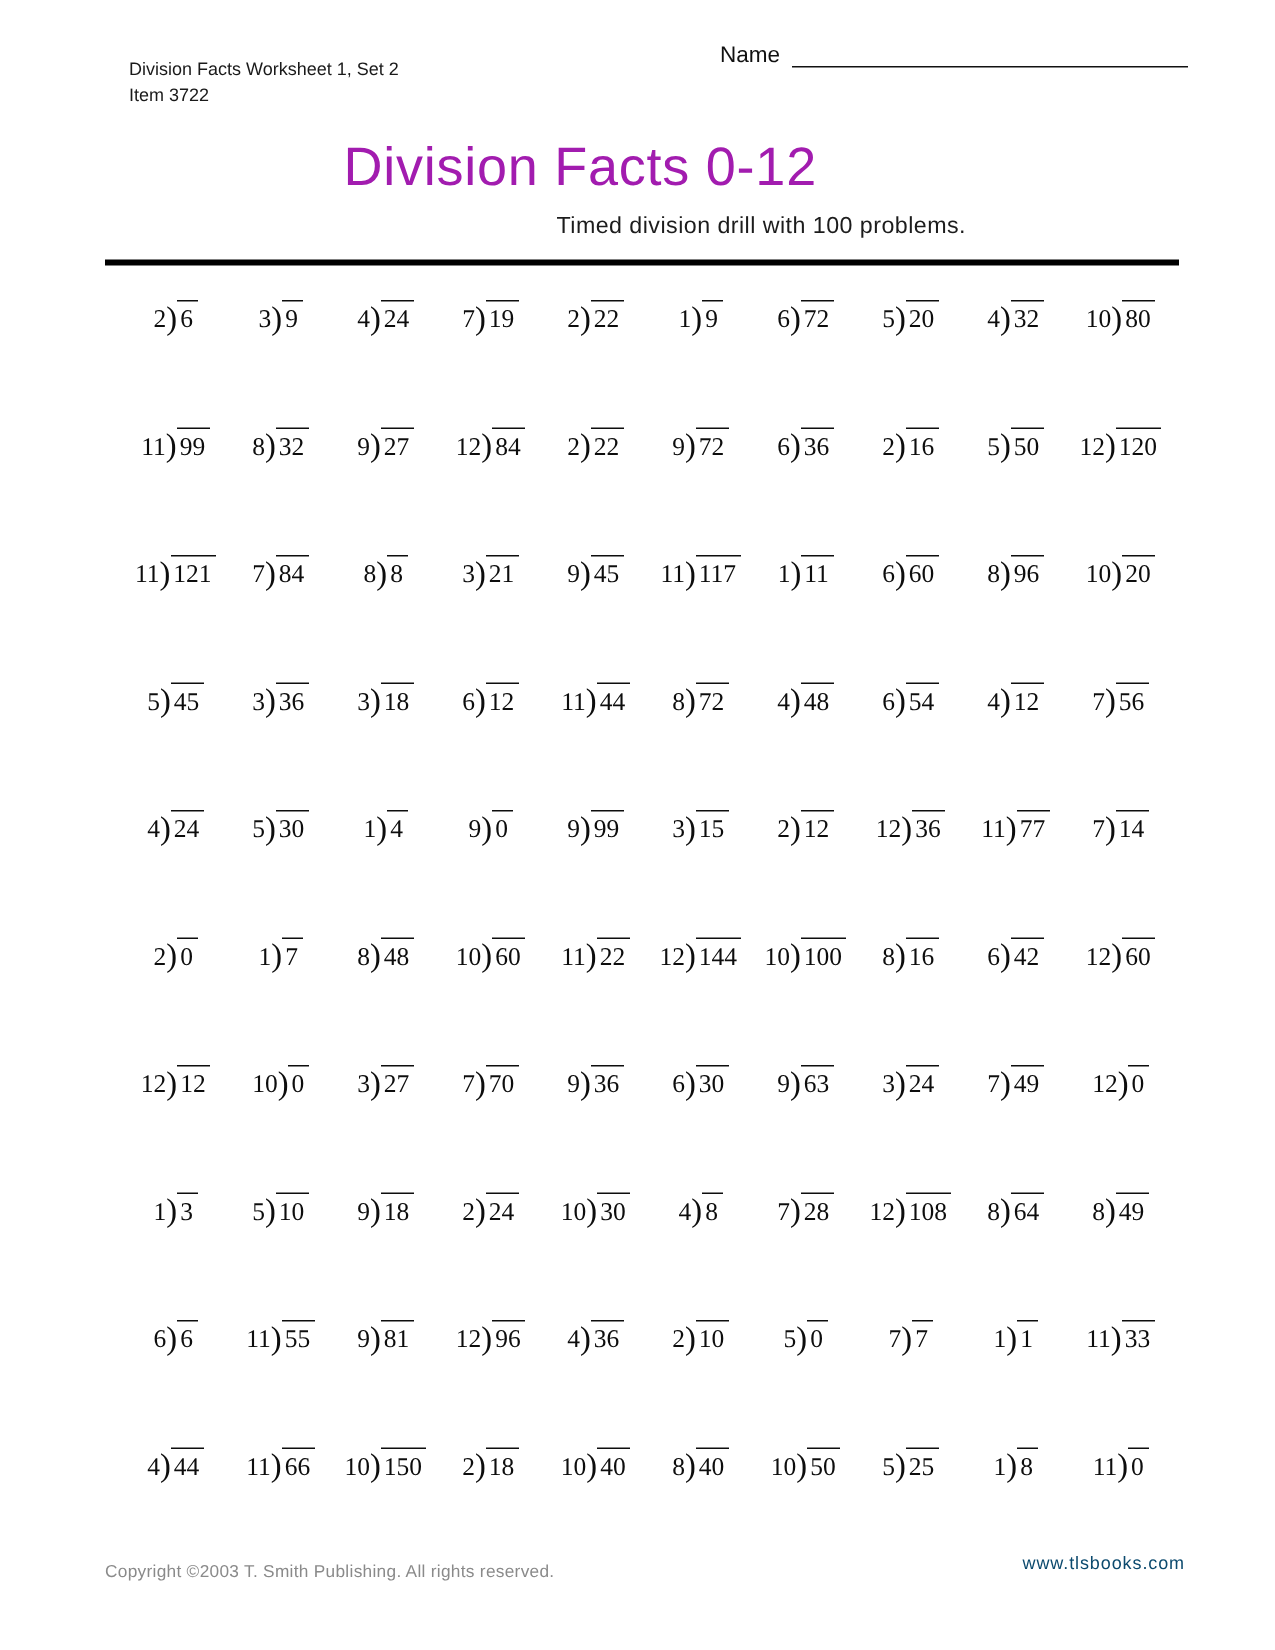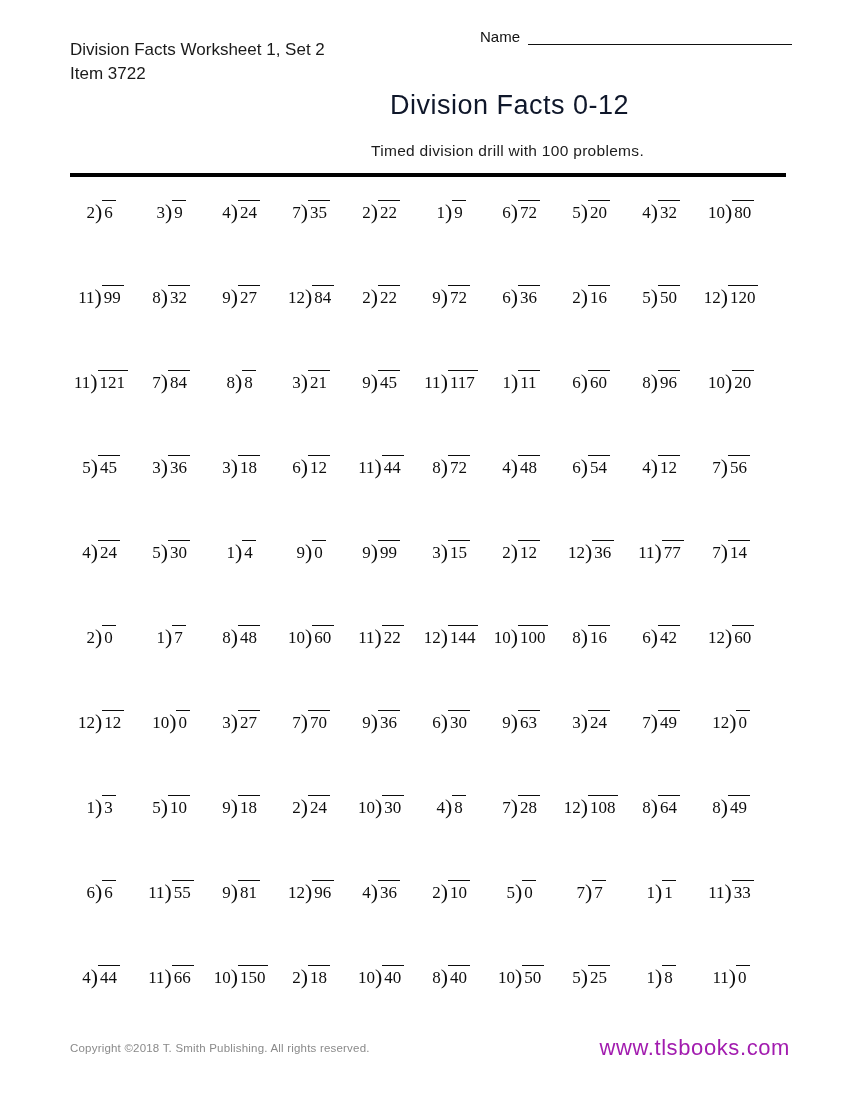--- a/index.html
+++ b/index.html
@@ -1,53 +1,53 @@
 <!DOCTYPE html>
 <html><head>
 <meta charset="utf-8">
 <style>
   html,body{margin:0;padding:0;background:#e8e8e8;}
   .page{
     position:relative;width:850px;height:1100px;background:#ffffff;
     font-family:"Liberation Sans",sans-serif;color:#111;overflow:hidden;margin:0 auto;
   }
   
-  .hdr-left{position:absolute;left:70px;top:38px;font-size:17px;line-height:1.4;color:#1a1a1a;}
+  .hdr-left{position:absolute;left:86px;top:38px;font-size:12px;line-height:1.4;color:#1a1a1a;}
   
   .hdr-right{position:absolute;left:480px;top:28px;width:312px;font-size:15px;color:#111;}
   .hdr-row{display:flex;align-items:flex-start;height:22px;}
   .blank{border-bottom:1.6px solid #111;display:inline-block;height:16px;}
   .blank.name-line{flex:1;margin-left:8px;}
   .blank.date-line{width:118px;margin-left:8px;}
   .blank.score-line{width:52px;margin-left:8px;margin-right:5px;}
   .hdr-row .spacer{width:24px;}
   
   .minute{position:absolute;left:80px;top:92px;width:140px;text-align:center;}
   .minute-label{font-size:12.5px;letter-spacing:.4px;color:#222;margin-bottom:2px;}
   .minute-boxes{display:flex;border:1.3px solid #555;background:#fff;}
   .minute-cell{width:27px;height:25px;line-height:25px;text-align:center;
     font-size:18px;color:#222;border-right:1.3px solid #555;}
   .minute-cell:last-child{border-right:none;}
   
-  .title{position:absolute;left:229px;top:90px;width:400px;text-align:right;
-    font-size:27px;letter-spacing:.5px;color:#0f172a;}
+  .title{position:absolute;left:229px;top:90px;width:400px;text-align:left;
+    font-size:36px;letter-spacing:.5px;color:#a21caf;}
   .subtitle{position:absolute;left:214px;top:142px;width:430px;text-align:right;
     font-size:15.5px;letter-spacing:.3px;color:#1c1c1c;}
   
   .rule{position:absolute;left:70px;top:173px;width:716px;height:4px;background:#000;}
   
-  .grid{position:absolute;left:66px;top:196px;width:700px;}
+  .grid{position:absolute;left:82px;top:196px;width:700px;}
   .prow{display:flex;height:85px;align-items:flex-start;}
   .cell{width:70px;display:flex;justify-content:center;padding-top:4px;}
   .prob{font-family:"Liberation Serif",serif;font-size:17px;color:#0d0d0d;white-space:nowrap;}
   .paren{font-size:1.28em;line-height:1;position:relative;top:1px;}
   .dividend{display:inline-block;border-top:1.3px solid #0d0d0d;padding:2px 3px 0 2px;}
   
   .foot-copy{position:absolute;left:70px;top:1042px;font-size:11.5px;color:#8a8a8a;letter-spacing:.2px;}
-  .foot-site{position:absolute;right:60px;top:1035px;font-size:22px;color:#a21caf;letter-spacing:.6px;font-weight:400;}
+  .foot-site{position:absolute;right:60px;top:1035px;font-size:12px;color:#0c4a6e;letter-spacing:.6px;font-weight:400;}
 </style>
 </head>
 <body>
 
 <div class="page">
 
   <div class="hdr-left">
     <div>Division Facts Worksheet 1, Set 2</div>
     <div>Item 3722</div>
   </div>
@@ -70,21 +70,21 @@
         <div class="cell">
           <span class="prob"><span>2</span><span class="paren">)</span><span class="dividend">6</span></span>
         </div>
         <div class="cell">
           <span class="prob"><span>3</span><span class="paren">)</span><span class="dividend">9</span></span>
         </div>
         <div class="cell">
           <span class="prob"><span>4</span><span class="paren">)</span><span class="dividend">24</span></span>
         </div>
         <div class="cell">
-          <span class="prob"><span>7</span><span class="paren">)</span><span class="dividend">35</span></span>
+          <span class="prob"><span>7</span><span class="paren">)</span><span class="dividend">19</span></span>
         </div>
         <div class="cell">
           <span class="prob"><span>2</span><span class="paren">)</span><span class="dividend">22</span></span>
         </div>
         <div class="cell">
           <span class="prob"><span>1</span><span class="paren">)</span><span class="dividend">9</span></span>
         </div>
         <div class="cell">
           <span class="prob"><span>6</span><span class="paren">)</span><span class="dividend">72</span></span>
         </div>
@@ -381,16 +381,16 @@
         </div>
         <div class="cell">
           <span class="prob"><span>1</span><span class="paren">)</span><span class="dividend">8</span></span>
         </div>
         <div class="cell">
           <span class="prob"><span>11</span><span class="paren">)</span><span class="dividend">0</span></span>
         </div>
       </div>
     </div>
 
-  <div class="foot-copy">Copyright ©2018 T. Smith Publishing. All rights reserved.</div>
+  <div class="foot-copy">Copyright ©2003 T. Smith Publishing. All rights reserved.</div>
   <div class="foot-site">www.tlsbooks.com</div>
 
 </div>
 
 </body></html>

